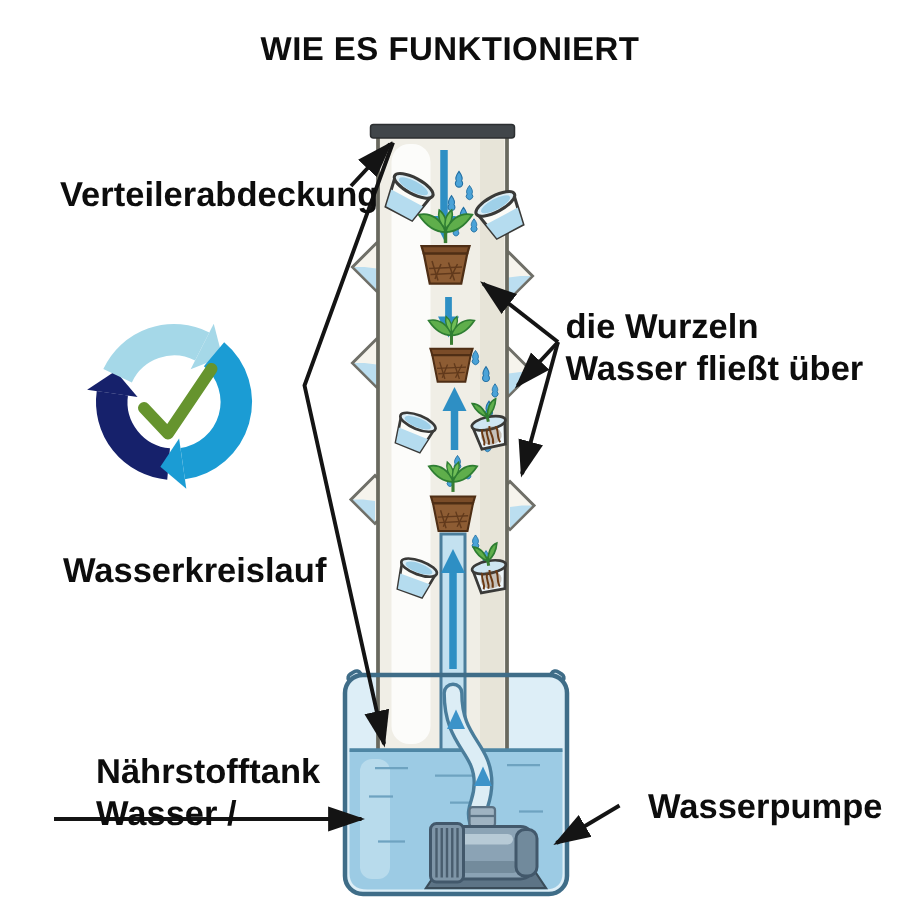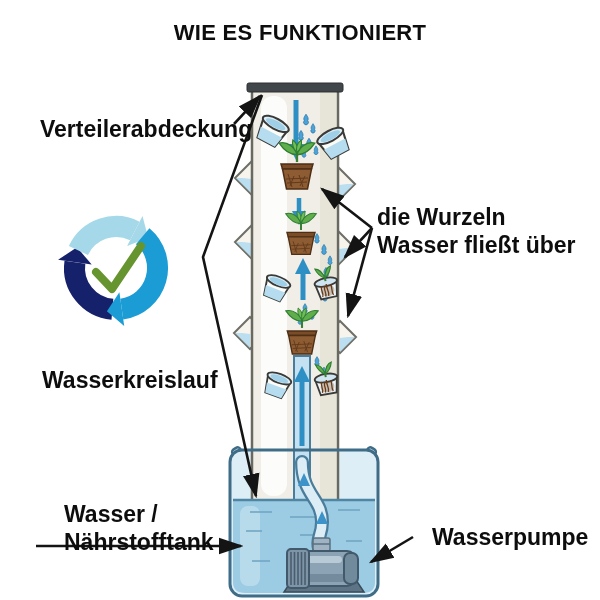--- a/index.html
+++ b/index.html
@@ -240,16 +240,16 @@
   </g>
 </svg>
 
 <div class="lbl" id="lbl-distributor">Verteilerabdeckung</div>
 <div class="lbl" id="lbl-cycle">Wasserkreislauf</div>
 <div class="lbl" id="lbl-flow">
   <div>die Wurzeln</div>
   <div>Wasser fließt über</div>
 </div>
 <div class="lbl" id="lbl-tank">
+  <div>Nährstofftank</div>
   <div>Wasser /</div>
-  <div>Nährstofftank</div>
 </div>
 <div class="lbl" id="lbl-pump">Wasserpumpe</div>
 
 </body></html>

